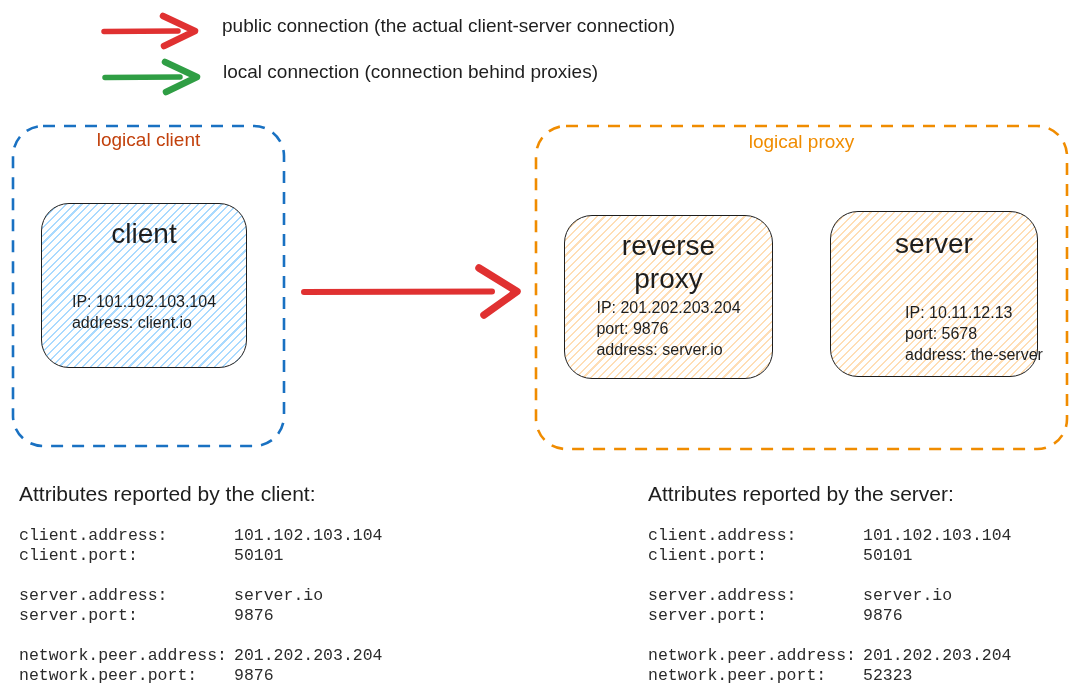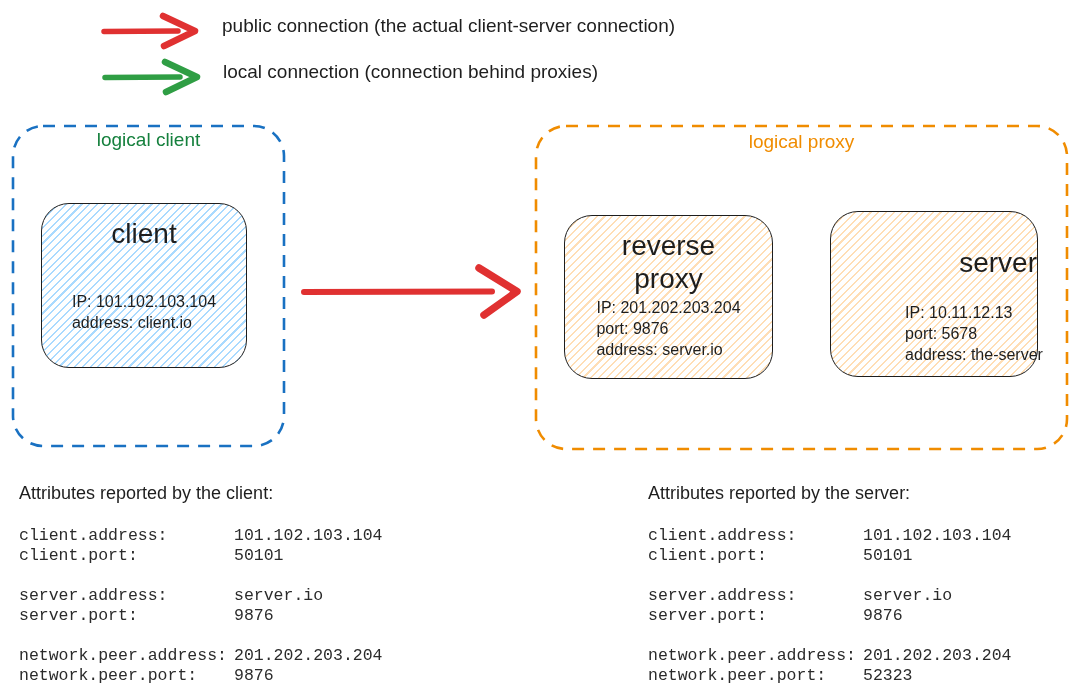--- a/index.html
+++ b/index.html
@@ -32,21 +32,21 @@
     white-space: nowrap;
   }
 
   
   .group-label {
     position: absolute;
     font-size: 19px;
     text-align: center;
     white-space: nowrap;
   }
-  .group-label.blue { color: #15803d; }
+  .group-label.blue { color: #c2410c; }
   .group-label.orange { color: #f08c00; }
 
   
   .node {
     position: absolute;
     box-sizing: border-box;
     border: 1.8px solid #1e1e1e;
     border-radius: 28px;
     background-color: #ffffff;
   }
@@ -83,21 +83,21 @@
     text-align: left;
     font-size: 16px;
     line-height: 21px;
     color: #1e1e1e;
     white-space: nowrap;
   }
 
   
   .attrs-heading {
     position: absolute;
-    font-size: 18px;
+    font-size: 21px;
     line-height: 25px;
     color: #1e1e1e;
     white-space: nowrap;
   }
   .attrs-table {
     position: absolute;
     font-family: Liberation Mono, monospace;
     font-size: 16.5px;
     line-height: 20px;
     color: #2b2b2b;
@@ -153,21 +153,21 @@
   <div class="node hatch-orange" style="left:564px; top:215px; width:209px; height:164px;">
     <div class="node-title" style="margin-top:13px; max-width:130px;">reverse proxy</div>
     <div class="node-info" style="top:81px;">
       <div>IP: 201.202.203.204</div>
       <div>port: 9876</div>
       <div>address: server.io</div>
     </div>
   </div>
 
   <div class="node hatch-orange" style="left:830px; top:211px; width:208px; height:166px;">
-    <div class="node-title" style="margin-top:34px;text-align:right;">server</div>
+    <div class="node-title" style="margin-top:15px;">server</div>
     <div class="node-info" style="top:90px;margin-left:40px;">
       <div>IP: 10.11.12.13</div>
       <div>port: 5678</div>
       <div>address: the-server</div>
     </div>
   </div>
 
   <div class="attrs-heading" style="left:19px; top:481px;">Attributes reported by the client:</div>
   <div class="attrs-table" style="left:19px; top:526px;">
     <div class="attr-group">

